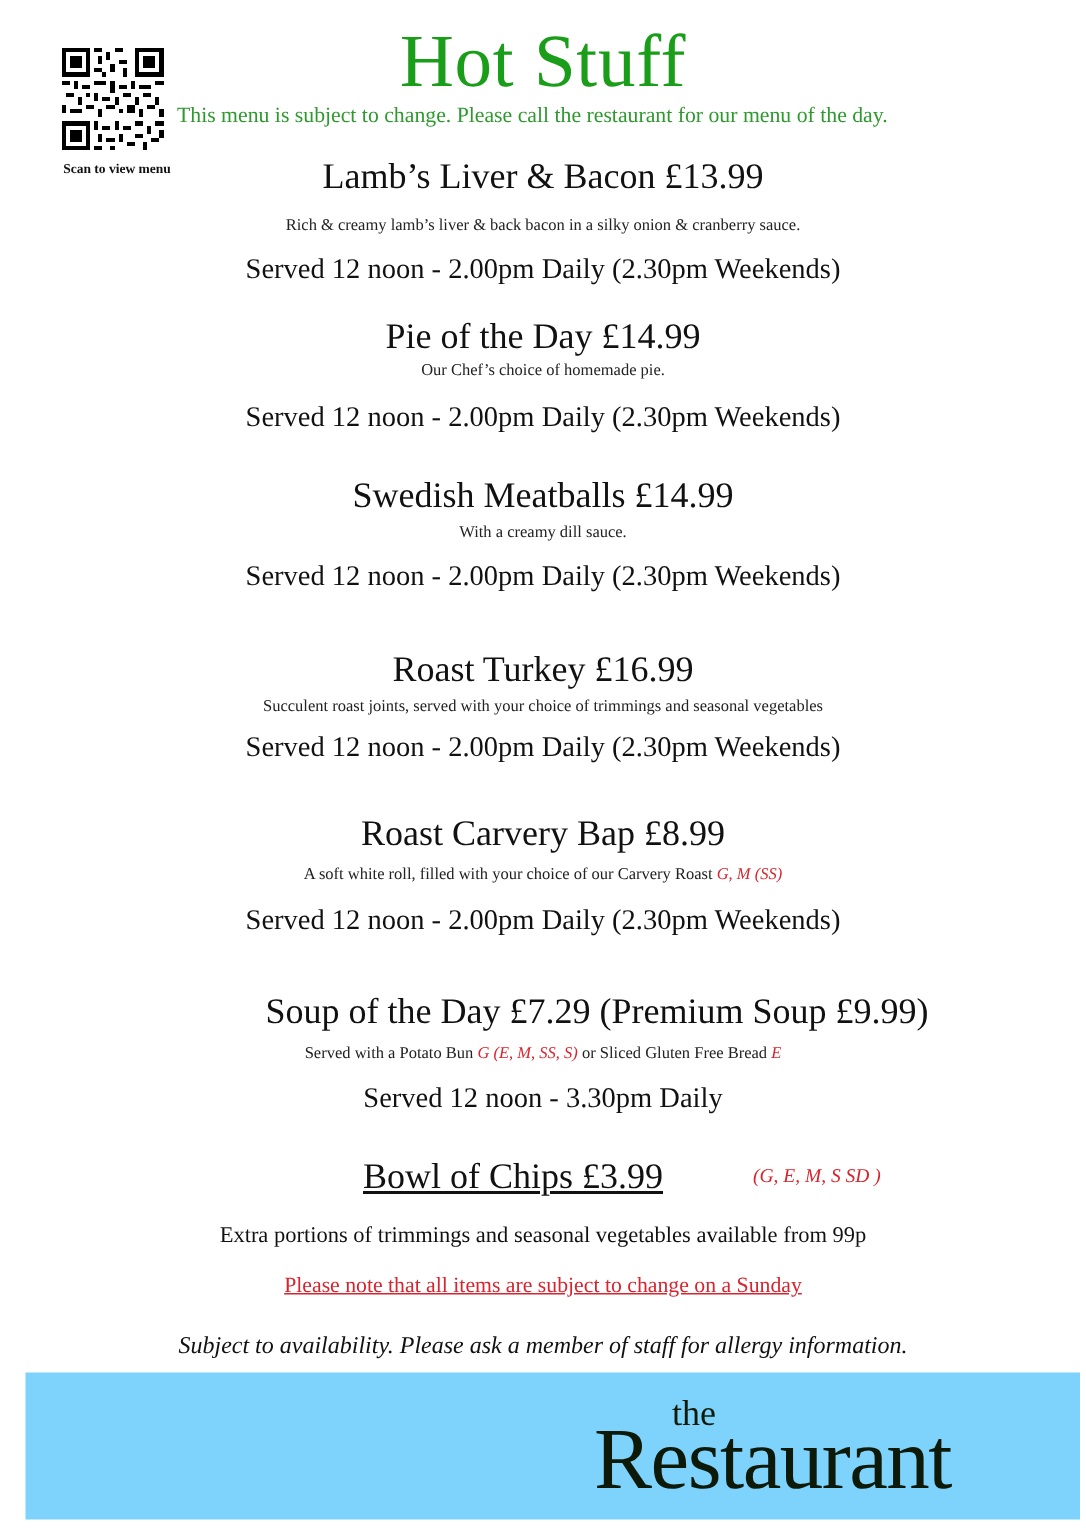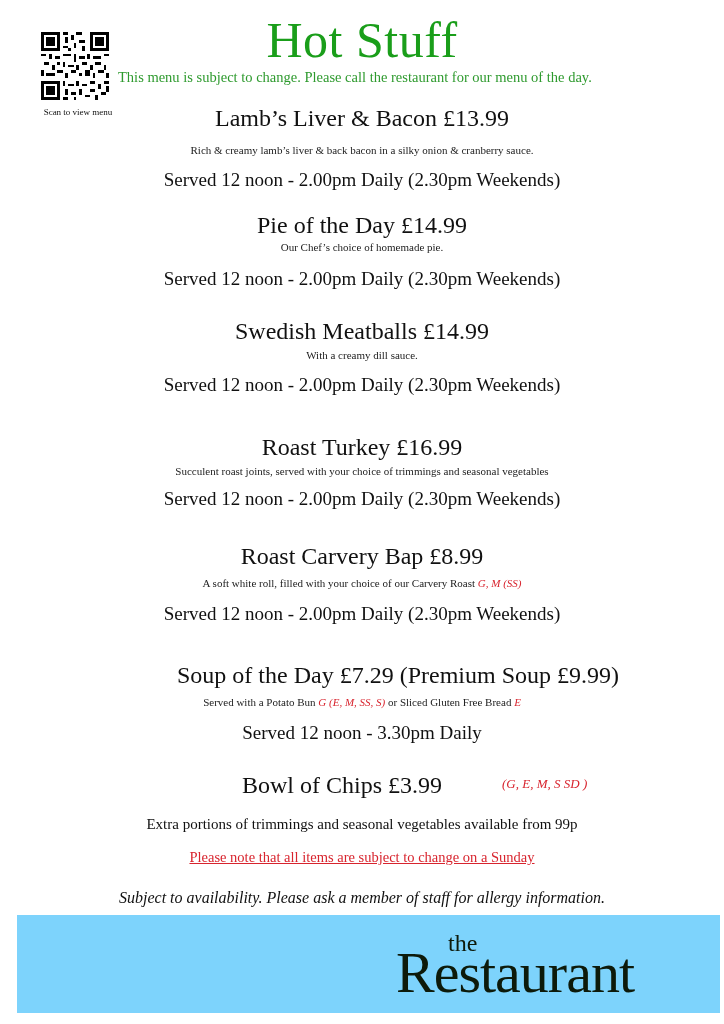--- a/index.html
+++ b/index.html
@@ -30,21 +30,21 @@
       top: 32px;
       width: 70px;
       height: 68px;
     }
     .qr-caption {
       left: 28px;
       top: 107px;
       width: 100px;
       font-family: "Liberation Serif", serif;
       font-size: 9px;
-      font-weight: normal;
+      font-weight: bold;
       color: #111;
       text-align: center;
       white-space: nowrap;
     }
 
     .title {
       top: 8px;
       left: 120px;
       width: 484px;
       text-align: center;
@@ -251,21 +251,21 @@
   <span>A soft white roll, filled with your choice of our Carvery Roast </span><span class="allergen">G, M (SS)</span>
 </div>
 <div class="center-line served" style="top:603px;">Served 12 noon - 2.00pm Daily (2.30pm Weekends)</div>
 
 <div class="center-line dish-title" style="top:661px;margin-left:36px;">Soup of the Day £7.29 (Premium Soup £9.99)</div>
 <div class="center-line dish-desc" style="top:695px;">
   <span>Served with a Potato Bun </span><span class="allergen">G (E, M, SS, S)</span><span> or Sliced Gluten Free Bread </span><span class="allergen">E</span>
 </div>
 <div class="center-line served" style="top:722px;">Served 12 noon - 3.30pm Daily</div>
 
-<div class="abs dish-title" style="top:771px; left:242px; white-space:nowrap;">Bowl of Chips £3.99</div>
+<div class="abs dish-title" style="top:771px; left:242px; white-space:nowrap;text-decoration:underline;">Bowl of Chips £3.99</div>
 <div class="abs allergen-tag" style="top:776px; left:502px; white-space:nowrap;">(G, E, M, S SD )</div>
 
 <div class="center-line extra" style="top:816px;">Extra portions of trimmings and seasonal vegetables available from 99p</div>
 <div class="center-line sunday-note" style="top:849px;">Please note that all items are subject to change on a Sunday</div>
 <div class="center-line footer-note" style="top:889px;">Subject to availability. Please ask a member of staff for allergy information.</div>
 
 <div class="abs banner">
   <div class="logo">
     <span class="logo-the">the</span>
     <span class="logo-main">Restaurant</span>

